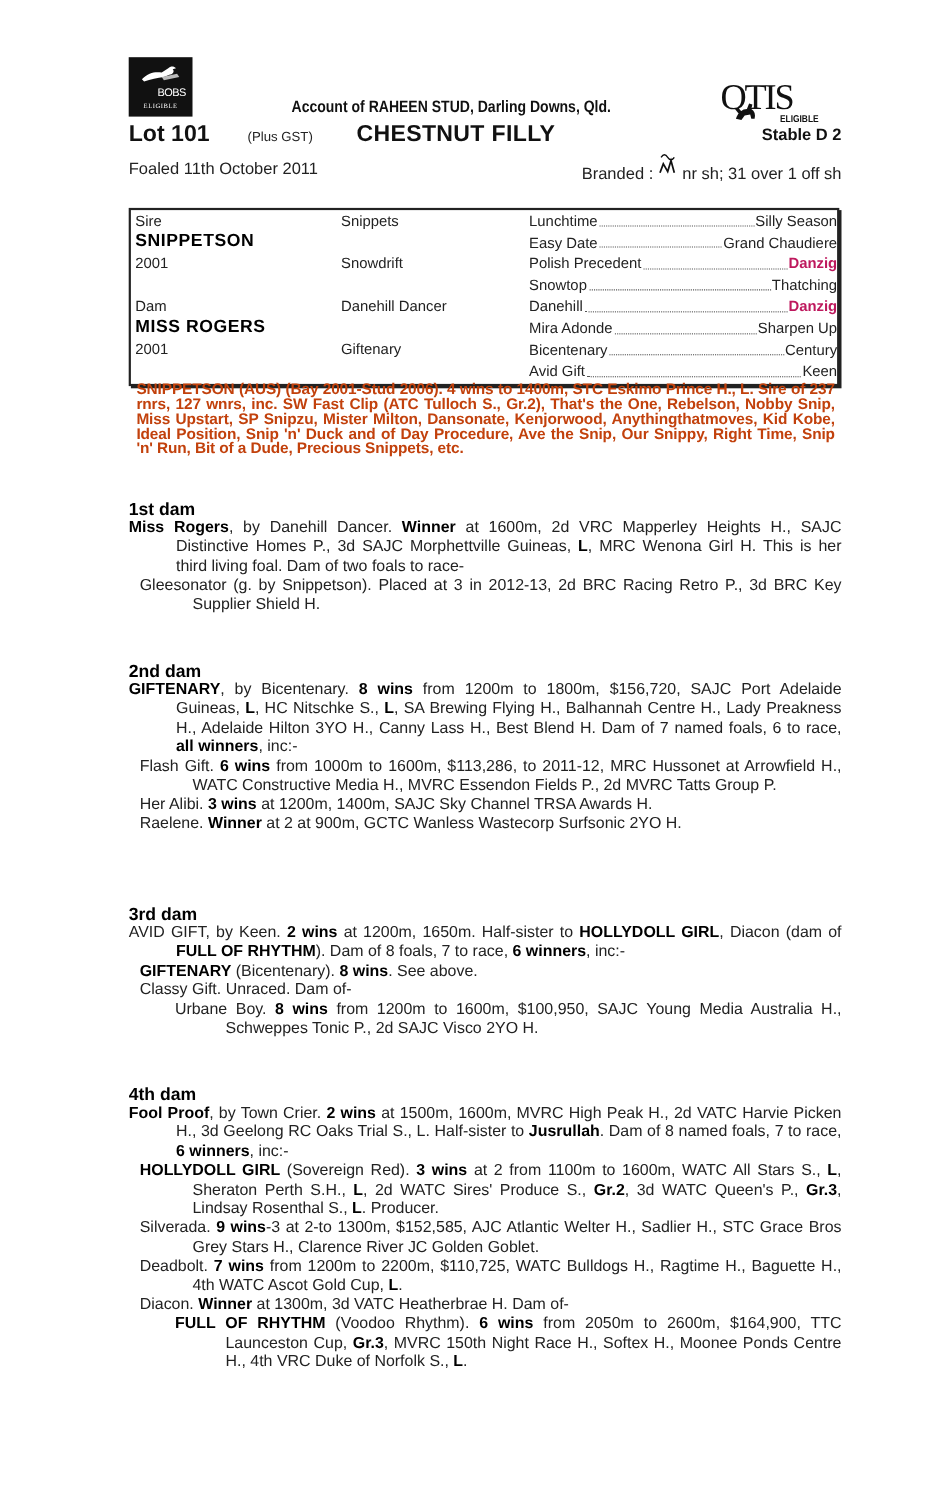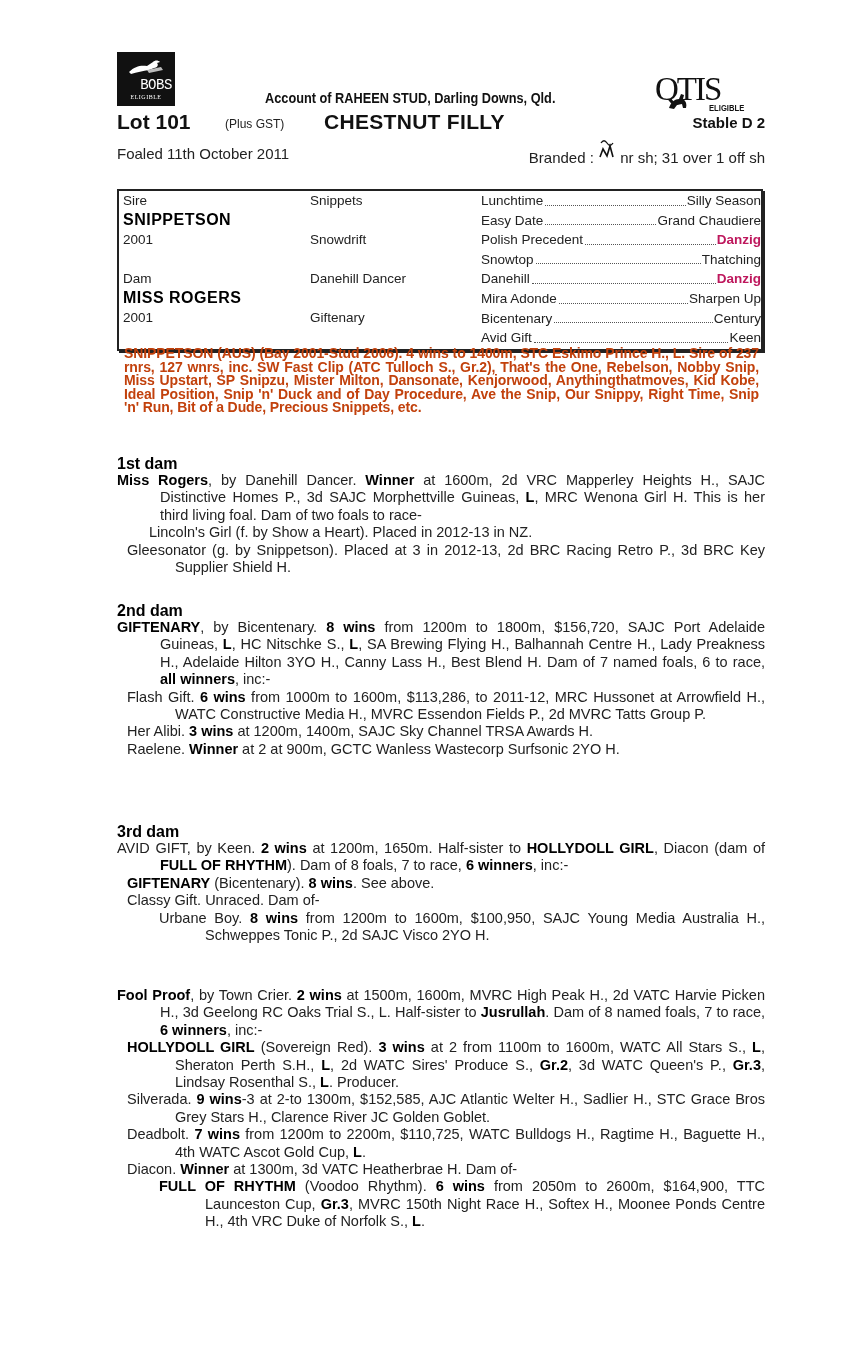--- a/index.html
+++ b/index.html
@@ -2,21 +2,21 @@
 <html><head>
   <meta charset="utf-8">
   <style>
     html, body { margin: 0; padding: 0; background: #ffffff; }
     body { width: 860px; height: 1356px; position: relative; color: #111; font-family: "Liberation Sans", sans-serif; overflow: hidden; }
     .page { position: absolute; left: 117px; top: 52px; width: 648px; }
 
     
     .logo-bobs { position: absolute; left: 0; top: 0; width: 58px; height: 54px; background: #111; color: #fff; text-align: center; }
     .logo-bobs .bird { position: absolute; left: 10px; top: 6px; width: 38px; height: 20px; }
-    .logo-bobs .bobs-txt { position: absolute; left: 0; right: 0; top: 25px; font-family: Liberation Mono, monospace; font-size: 14px; letter-spacing: -0.5px; line-height: 16px; padding-left: 20px; }
+    .logo-bobs .bobs-txt { position: absolute; left: 0; right: 0; top: 25px; font-family: Liberation Sans, sans-serif; font-size: 10px; letter-spacing: -0.5px; line-height: 16px; padding-left: 20px; }
     .logo-bobs .elig-txt { position: absolute; left: 0; right: 0; top: 42px; font-family: "Liberation Serif", serif; font-size: 6px; letter-spacing: 0.5px; }
 
     .account { position: absolute; left: 148px; top: 37px; font-family: "Liberation Sans", sans-serif; font-weight: bold; font-size: 15px; transform: scaleX(0.85); transform-origin: left; white-space: nowrap; }
 
     .logo-qtis { position: absolute; left: 538px; top: 24px; width: 110px; height: 36px; }
     .logo-qtis .qtis-txt { position: absolute; left: 0; top: -4px; font-family: "Liberation Serif", serif; font-size: 33px; letter-spacing: -2px; line-height: 34px; }
     .logo-qtis .qtis-elig { position: absolute; left: 54px; top: 27px; font-weight: bold; font-size: 9px; transform: scaleX(0.85); transform-origin: left; }
 
     .lot-row { position: absolute; left: 0; top: 58px; width: 648px; height: 24px; }
     .lot-label { position: absolute; left: 0; top: 0; font-weight: bold; font-size: 21px; }
@@ -148,41 +148,41 @@
         <span class="dots"></span>
         <span class="s">Century</span>
       </div>
   </div>
 
   <div class="sire-summary">SNIPPETSON (AUS) (Bay 2001-Stud 2006). 4 wins to 1400m, STC Eskimo Prince H., L. Sire of 237 rnrs, 127 wnrs, inc. SW Fast Clip (ATC Tulloch S., Gr.2), That's the One, Rebelson, Nobby Snip, Miss Upstart, SP Snipzu, Mister Milton, Dansonate, Kenjorwood, Anythingthatmoves, Kid Kobe, Ideal Position, Snip 'n' Duck and of Day Procedure, Ave the Snip, Our Snippy, Right Time, Snip 'n' Run, Bit of a Dude, Precious Snippets, etc.</div>
 
   <div class="section" style="top:403px">
     <div class="sec-head">1st dam</div>
     <div class="para lvl0"><span class="b">Miss Rogers</span><span>, by Danehill Dancer. </span><span class="b">Winner</span><span> at 1600m, 2d VRC Mapperley Heights H., SAJC Distinctive Homes P., 3d SAJC Morphettville Guineas, </span><span class="b">L</span><span>, MRC Wenona Girl H. This is her third living foal. Dam of two foals to race-</span></div>
-    <div class="para lvl1c">Lincoln's Girl (f. by Show a Heart). Placed in 2012-13 in NZ.</div>
     <div class="para lvl1">Gleesonator (g. by Snippetson). Placed at 3 in 2012-13, 2d BRC Racing Retro P., 3d BRC Key Supplier Shield H.</div>
   </div>
 
   <div class="section" style="top:550px">
     <div class="sec-head">2nd dam</div>
     <div class="para lvl0"><span class="b">GIFTENARY</span><span>, by Bicentenary. </span><span class="b">8 wins</span><span> from 1200m to 1800m, $156,720, SAJC Port Adelaide Guineas, </span><span class="b">L</span><span>, HC Nitschke S., </span><span class="b">L</span><span>, SA Brewing Flying H., Balhannah Centre H., Lady Preakness H., Adelaide Hilton 3YO H., Canny Lass H., Best Blend H. Dam of 7 named foals, 6 to race, </span><span class="b">all winners</span><span>, inc:-</span></div>
     <div class="para lvl1"><span>Flash Gift. </span><span class="b">6 wins</span><span> from 1000m to 1600m, $113,286, to 2011-12, MRC Hussonet at Arrowfield H., WATC Constructive Media H., MVRC Essendon Fields P., 2d MVRC Tatts Group P.</span></div>
     <div class="para lvl1"><span>Her Alibi. </span><span class="b">3 wins</span><span> at 1200m, 1400m, SAJC Sky Channel TRSA Awards H.</span></div>
     <div class="para lvl1"><span>Raelene. </span><span class="b">Winner</span><span> at 2 at 900m, GCTC Wanless Wastecorp Surfsonic 2YO H.</span></div>
   </div>
 
   <div class="section" style="top:771px">
     <div class="sec-head">3rd dam</div>
     <div class="para lvl0"><span>AVID GIFT, by Keen. </span><span class="b">2 wins</span><span> at 1200m, 1650m. Half-sister to </span><span class="b">HOLLYDOLL GIRL</span><span>, Diacon (dam of </span><span class="b">FULL OF RHYTHM</span><span>). Dam of 8 foals, 7 to race, </span><span class="b">6 winners</span><span>, inc:-</span></div>
     <div class="para lvl1"><span class="b">GIFTENARY</span><span> (Bicentenary). </span><span class="b">8 wins</span><span>. See above.</span></div>
     <div class="para lvl1">Classy Gift. Unraced. Dam of-</div>
     <div class="para lvl2"><span>Urbane Boy. </span><span class="b">8 wins</span><span> from 1200m to 1600m, $100,950, SAJC Young Media Australia H., Schweppes Tonic P., 2d SAJC Visco 2YO H.</span></div>
   </div>
 
   <div class="section" style="top:935px">
+    <div class="sec-head">4th dam</div>
     <div class="para lvl0"><span class="b">Fool Proof</span><span>, by Town Crier. </span><span class="b">2 wins</span><span> at 1500m, 1600m, MVRC High Peak H., 2d VATC Harvie Picken H., 3d Geelong RC Oaks Trial S., L. Half-sister to </span><span class="b">Jusrullah</span><span>. Dam of 8 named foals, 7 to race, </span><span class="b">6 winners</span><span>, inc:-</span></div>
     <div class="para lvl1"><span class="b">HOLLYDOLL GIRL</span><span> (Sovereign Red). </span><span class="b">3 wins</span><span> at 2 from 1100m to 1600m, WATC All Stars S., </span><span class="b">L</span><span>, Sheraton Perth S.H., </span><span class="b">L</span><span>, 2d WATC Sires' Produce S., </span><span class="b">Gr.2</span><span>, 3d WATC Queen's P., </span><span class="b">Gr.3</span><span>, Lindsay Rosenthal S., </span><span class="b">L</span><span>. Producer.</span></div>
     <div class="para lvl1"><span>Silverada. </span><span class="b">9 wins</span><span>-3 at 2-to 1300m, $152,585, AJC Atlantic Welter H., Sadlier H., STC Grace Bros Grey Stars H., Clarence River JC Golden Goblet.</span></div>
     <div class="para lvl1"><span>Deadbolt. </span><span class="b">7 wins</span><span> from 1200m to 2200m, $110,725, WATC Bulldogs H., Ragtime H., Baguette H., 4th WATC Ascot Gold Cup, </span><span class="b">L</span><span>.</span></div>
     <div class="para lvl1"><span>Diacon. </span><span class="b">Winner</span><span> at 1300m, 3d VATC Heatherbrae H. Dam of-</span></div>
     <div class="para lvl2"><span class="b">FULL OF RHYTHM</span><span> (Voodoo Rhythm). </span><span class="b">6 wins</span><span> from 2050m to 2600m, $164,900, TTC Launceston Cup, </span><span class="b">Gr.3</span><span>, MVRC 150th Night Race H., Softex H., Moonee Ponds Centre H., 4th VRC Duke of Norfolk S., </span><span class="b">L</span><span>.</span></div>
   </div>
 
 </div>
 

